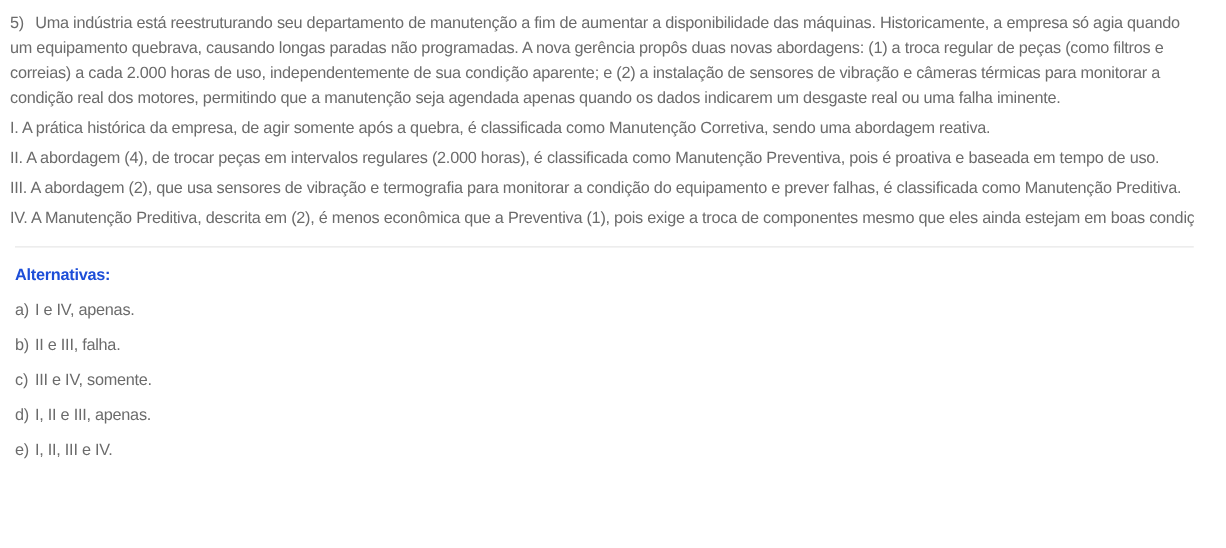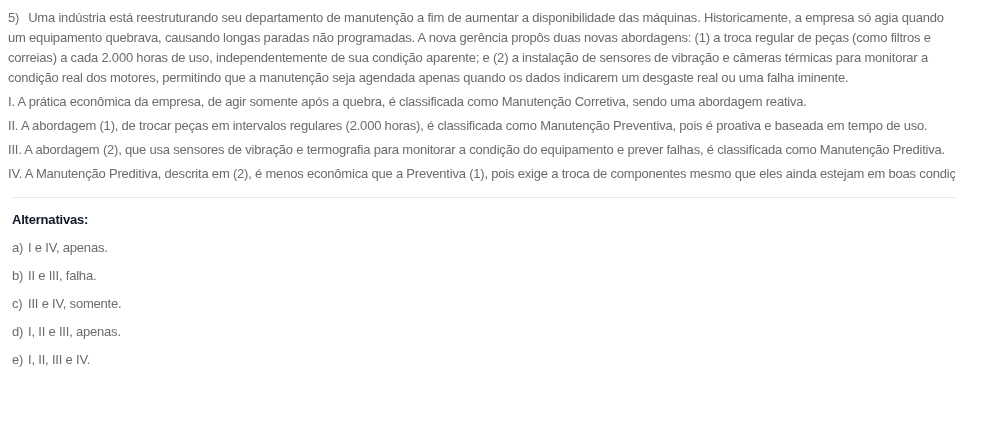--- a/index.html
+++ b/index.html
@@ -38,21 +38,21 @@
     border-top: 1px solid #e7e7e7;
     margin: 13px 0 12px 4px;
     height: 0;
   }
   .alt-title {
     margin: 0 0 8px 4px;
     font-size: 13px;
     line-height: 20px;
     letter-spacing: -0.2px;
     font-weight: bold;
-    color: #0f172a;
+    color: #1d4ed8;
   }
   .alt-row {
     display: flex;
     align-items: flex-start;
     margin: 0 0 8px 4px;
     font-size: 13px;
     line-height: 20px;
     letter-spacing: -0.2px;
     color: #6b6b6b;
     cursor: pointer;
@@ -67,23 +67,23 @@
 </style>
 </head>
 <body>
 
 <div class="page">
 
   <div class="question-block">
     <p class="qline"><span class="qnum">5)</span><span>Uma indústria está reestruturando seu departamento de manutenção a fim de aumentar a disponibilidade das máquinas. Historicamente, a empresa só agia quando um equipamento quebrava, causando longas paradas não programadas. A nova gerência propôs duas novas abordagens: (1) a troca regular de peças (como filtros e correias) a cada 2.000 horas de uso, independentemente de sua condição aparente; e (2) a instalação de sensores de vibração e câmeras térmicas para monitorar a condição real dos motores, permitindo que a manutenção seja agendada apenas quando os dados indicarem um desgaste real ou uma falha iminente.</span></p>
 
 
-    <p class="qline single-line">I. A prática econômica da empresa, de agir somente após a quebra, é classificada como Manutenção Corretiva, sendo uma abordagem reativa.</p>
+    <p class="qline single-line">I. A prática histórica da empresa, de agir somente após a quebra, é classificada como Manutenção Corretiva, sendo uma abordagem reativa.</p>
 
-    <p class="qline single-line">II. A abordagem (1), de trocar peças em intervalos regulares (2.000 horas), é classificada como Manutenção Preventiva, pois é proativa e baseada em tempo de uso.</p>
+    <p class="qline single-line">II. A abordagem (4), de trocar peças em intervalos regulares (2.000 horas), é classificada como Manutenção Preventiva, pois é proativa e baseada em tempo de uso.</p>
 
     <p class="qline single-line">III. A abordagem (2), que usa sensores de vibração e termografia para monitorar a condição do equipamento e prever falhas, é classificada como Manutenção Preditiva.</p>
 
     <p class="qline single-line">IV. A Manutenção Preditiva, descrita em (2), é menos econômica que a Preventiva (1), pois exige a troca de componentes mesmo que eles ainda estejam em boas condições.</p>
 
   </div>
 
   <hr class="divider">
 
   <div class="alternatives">

